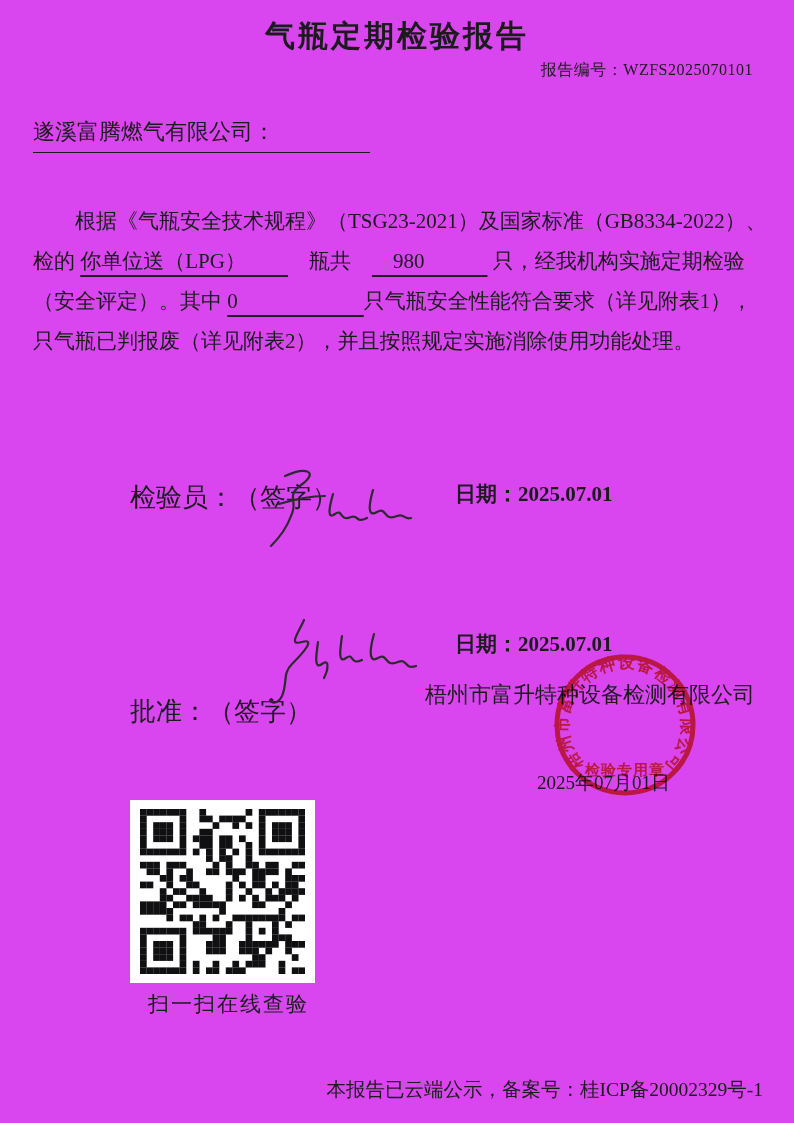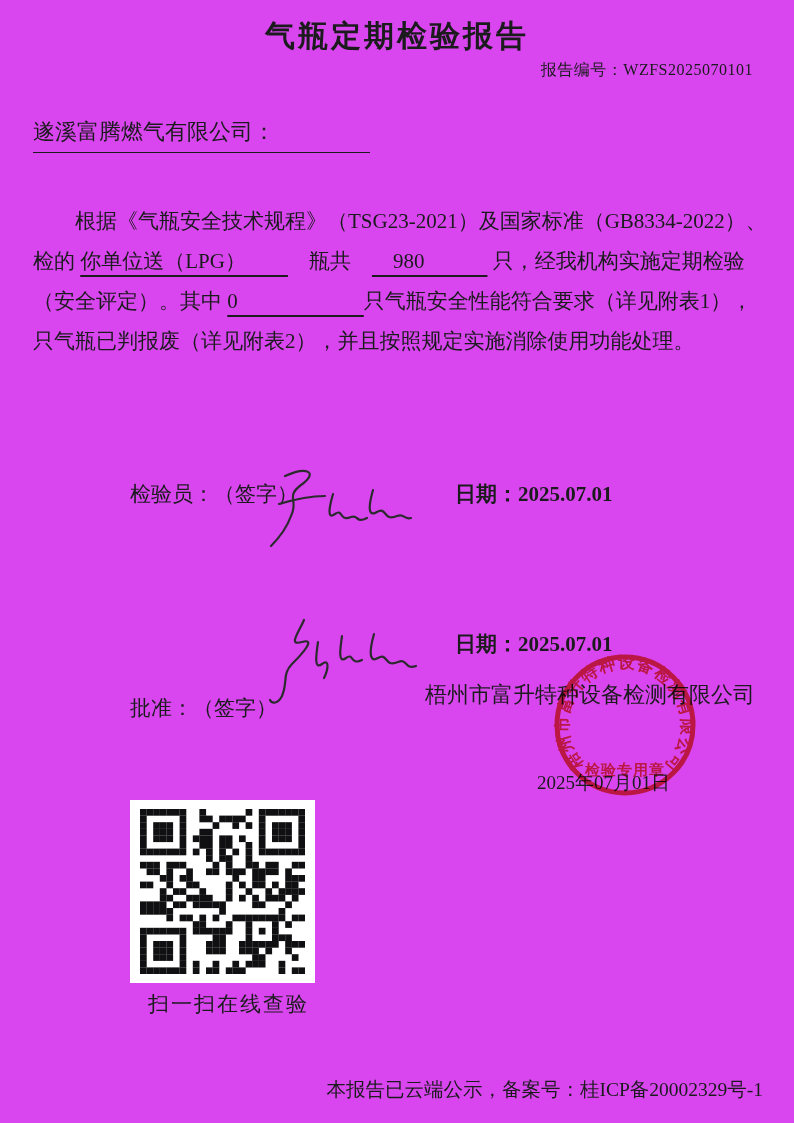--- a/index.html
+++ b/index.html
@@ -40,21 +40,21 @@
     margin-top:20px;
   }
   .par-line{
     height:40px;line-height:40px;white-space:nowrap;
   }
   .par-line .u{
     text-decoration:underline;
     text-underline-offset:7px;
     text-decoration-thickness:1.5px;
   }
-  .sig-row-label{position:absolute;font-size:21px;}
+  .sig-row-label{position:absolute;font-size:26px;}
   .sig-date{position:absolute;font-size:21px;font-weight:bold;}
   .sig-svg{position:absolute;}
   .sig-svg path{fill:none;stroke:#2b2b2e;stroke-width:2.2;stroke-linecap:round;}
   .company-line{position:absolute;left:425px;top:680px;font-size:22px;}
   .org-date{position:absolute;left:537px;top:722px;font-size:19px;margin-top:48px;}
   .seal{
     position:absolute;left:551px;top:651px;width:148px;height:148px;
     opacity:0.88;mix-blend-mode:multiply;
   }
   .seal text{font-family:"Liberation Serif","DejaVu Serif",serif;font-weight:bold;}

